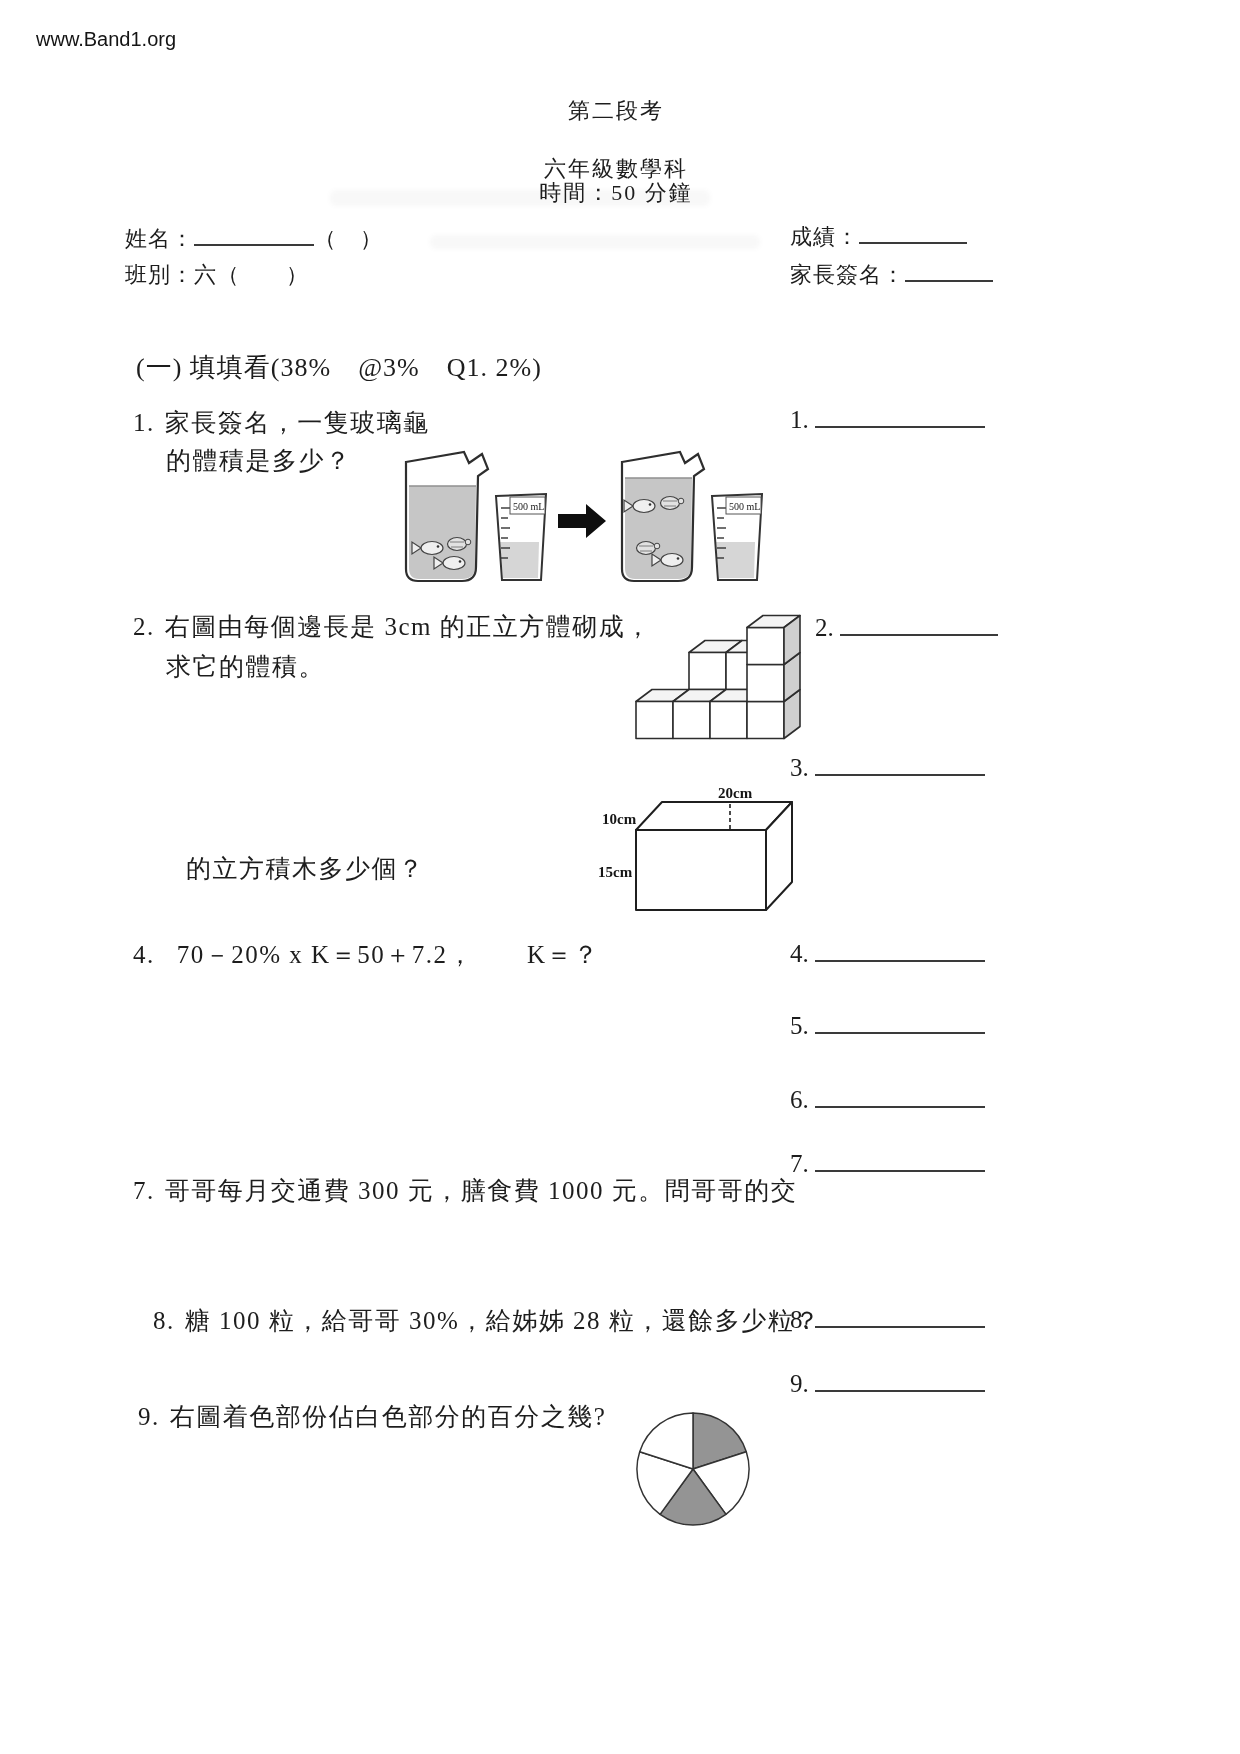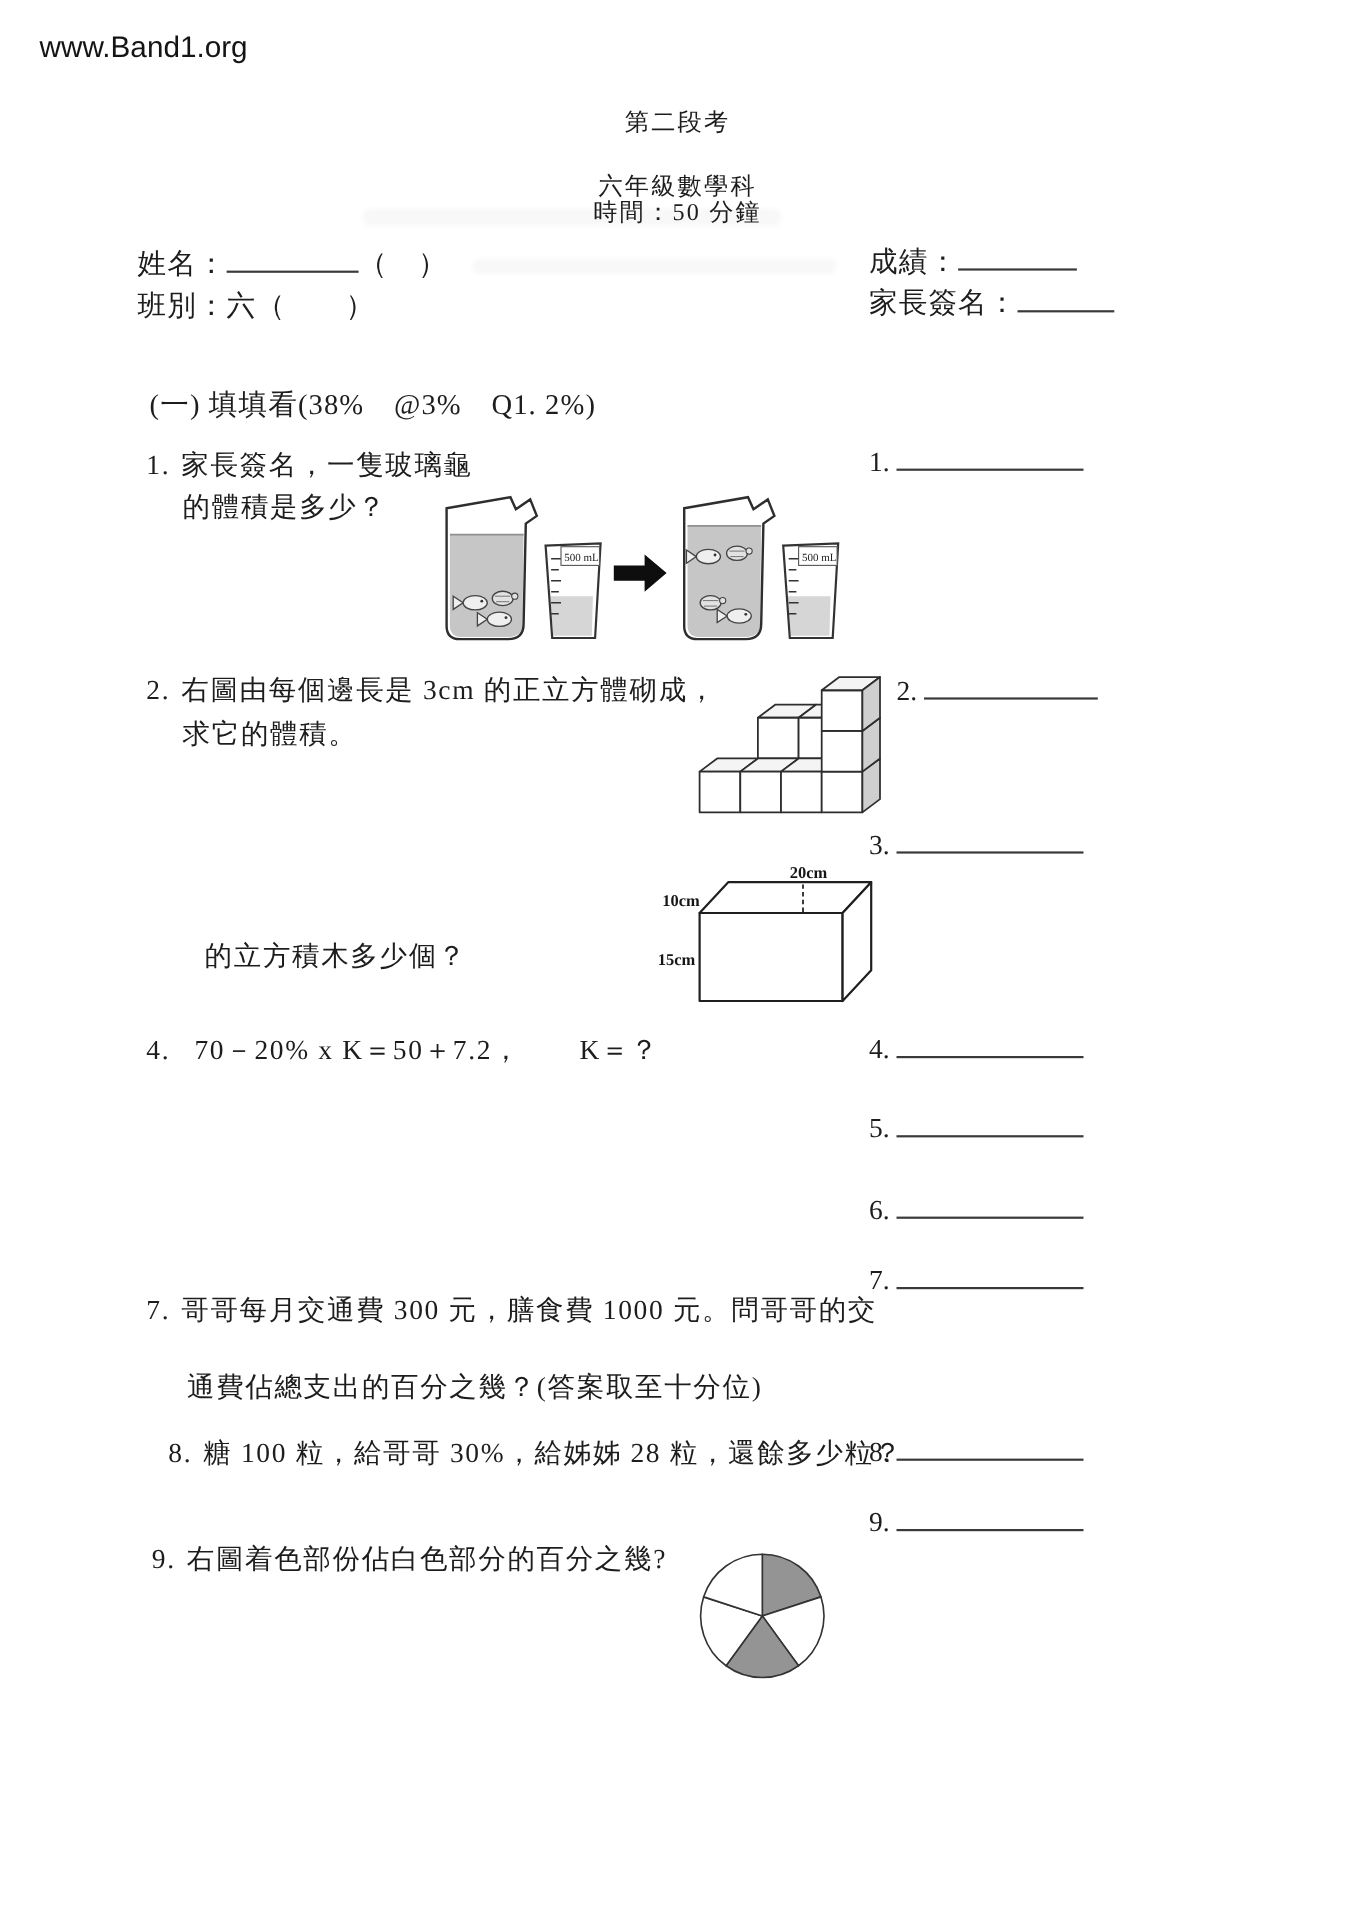--- a/index.html
+++ b/index.html
@@ -8,24 +8,24 @@
     width:1240px;height:1754px;
     margin:0 auto;
     background:#ffffff;
     color:#1d1d1d;
     font-family:"Liberation Serif","DejaVu Serif",serif;
     overflow:hidden;
   }
   .abs{position:absolute;white-space:nowrap;}
   .site{
     font-family:"Liberation Sans","DejaVu Sans",sans-serif;
-    font-size:27px;color:#141414;
+    font-size:20px;color:#141414;
   }
   .title-line{font-size:22px;letter-spacing:2px;transform:translateX(-50%);}
-  .field{font-size:26px;letter-spacing:1px;}
+  .field{font-size:22px;letter-spacing:1px;}
   .uline{
     display:inline-block;height:22px;
     border-bottom:2px solid #3a3a3a;vertical-align:baseline;
   }
   .section-heading{font-size:26px;letter-spacing:1px;}
   .qline{font-size:25px;letter-spacing:1.5px;}
   .qnum{margin-right:10px;}
   .qnum-wide{margin-right:22px;}
   .answer{font-size:25px;}
   .answer .uline{margin-left:6px;}
@@ -205,23 +205,20 @@
 
   <div class="abs qline" style="left:133px;top:938px;">
     <span class="qnum qnum-wide">4.</span><span>70－20% x K＝50＋7.2，　　K＝？</span>
   </div>
 
 
 
   <div class="abs qline" style="left:133px;top:1174px;">
     <span class="qnum">7.</span><span>哥哥每月交通費 300 元，膳食費 1000 元。問哥哥的交</span>
   </div>
-  <div class="abs qline" style="left:170px;top:1244px;">
-    <span>通費佔總支出的百分之幾？(答案取至十分位)</span>
-  </div>
 
   <div class="abs qline" style="left:133px;top:1304px;margin-left:20px;">
     <span class="qnum">8.</span><span>糖 100 粒，給哥哥 30%，給姊姊 28 粒，還餘多少粒？</span>
   </div>
 
   <div class="abs qline" style="left:138px;top:1400px;">
     <span class="qnum">9.</span><span>右圖着色部份佔白色部分的百分之幾?</span>
   </div>
 
   <svg class="abs" style="left:634px;top:1410px;" width="118" height="118" viewBox="0 0 120 120">

